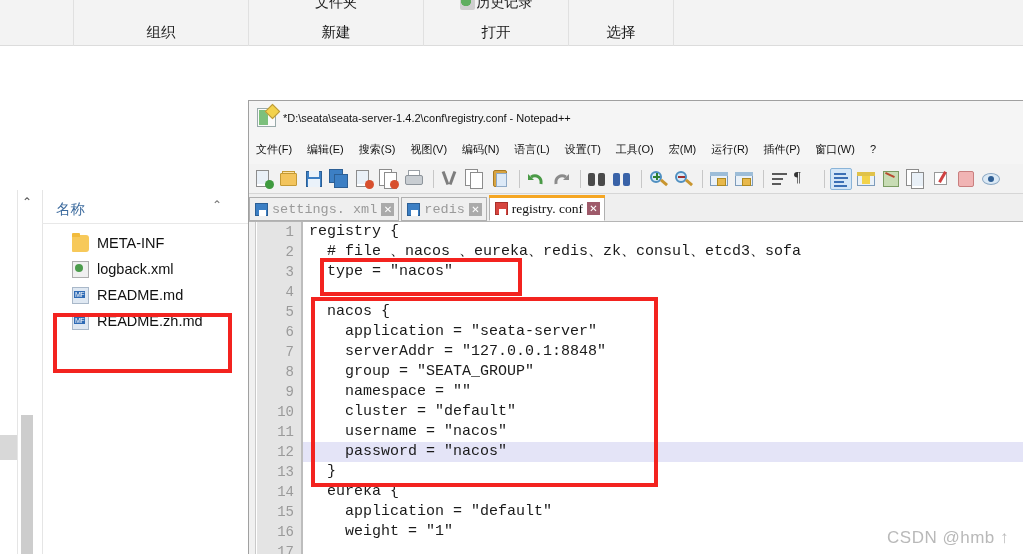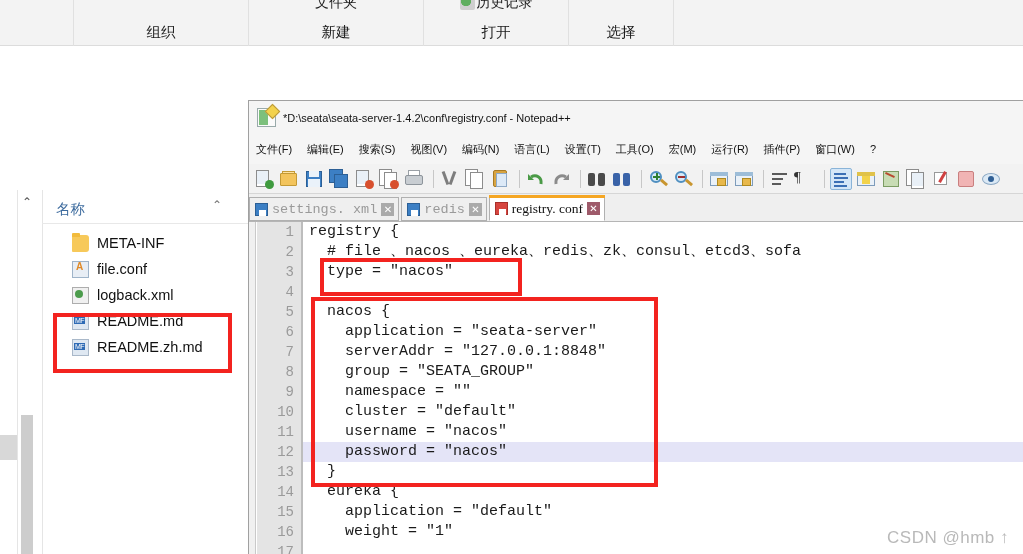--- a/index.html
+++ b/index.html
@@ -229,24 +229,20 @@
       <div class="pane-sep"></div>
       <div class="col-header">名称</div>
       <div class="col-header-caret">⌃</div>
       <div class="col-hdr-line"></div>
       <div class="file-list" id="file-list">
           <div class="file-row">
             <span class="ficon folder"></span>
             <span class="file-name">META-INF</span>
           </div>
           <div class="file-row">
-            <span class="ficon conf"></span>
-            <span class="file-name">file.conf</span>
-          </div>
-          <div class="file-row">
             <span class="ficon xml"></span>
             <span class="file-name">logback.xml</span>
           </div>
           <div class="file-row">
             <span class="ficon md"></span>
             <span class="file-name">README.md</span>
           </div>
           <div class="file-row">
             <span class="ficon md"></span>
             <span class="file-name">README.zh.md</span>

